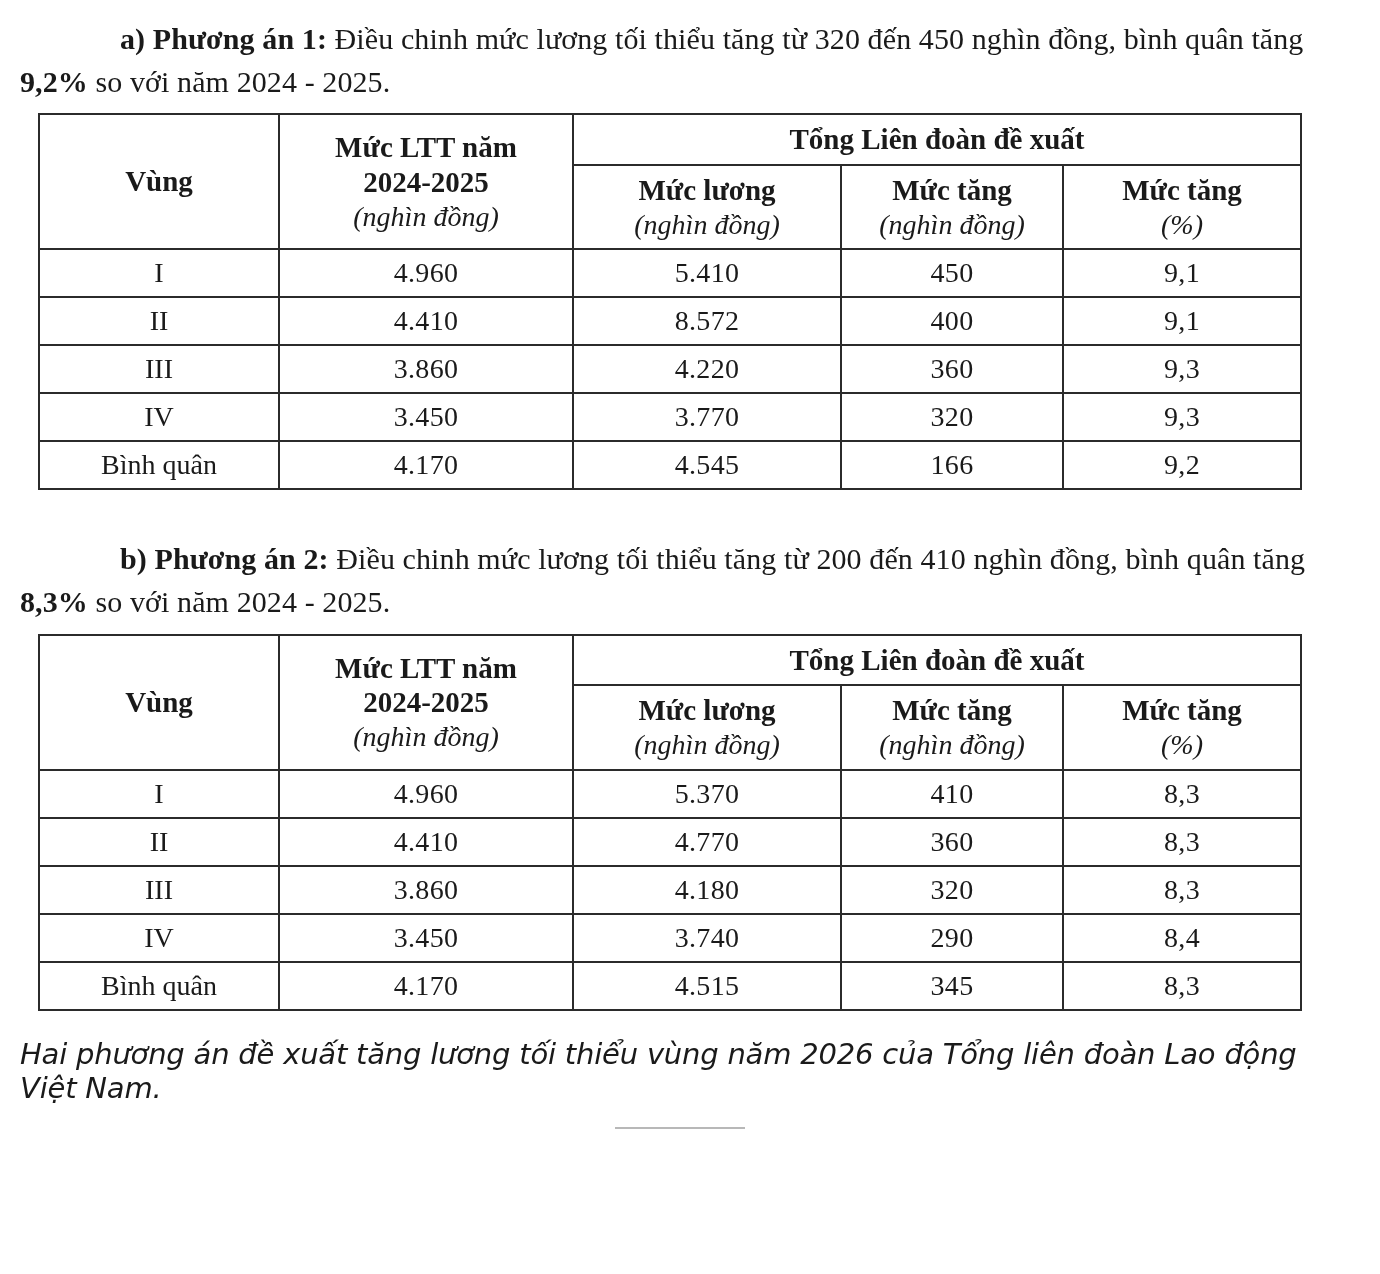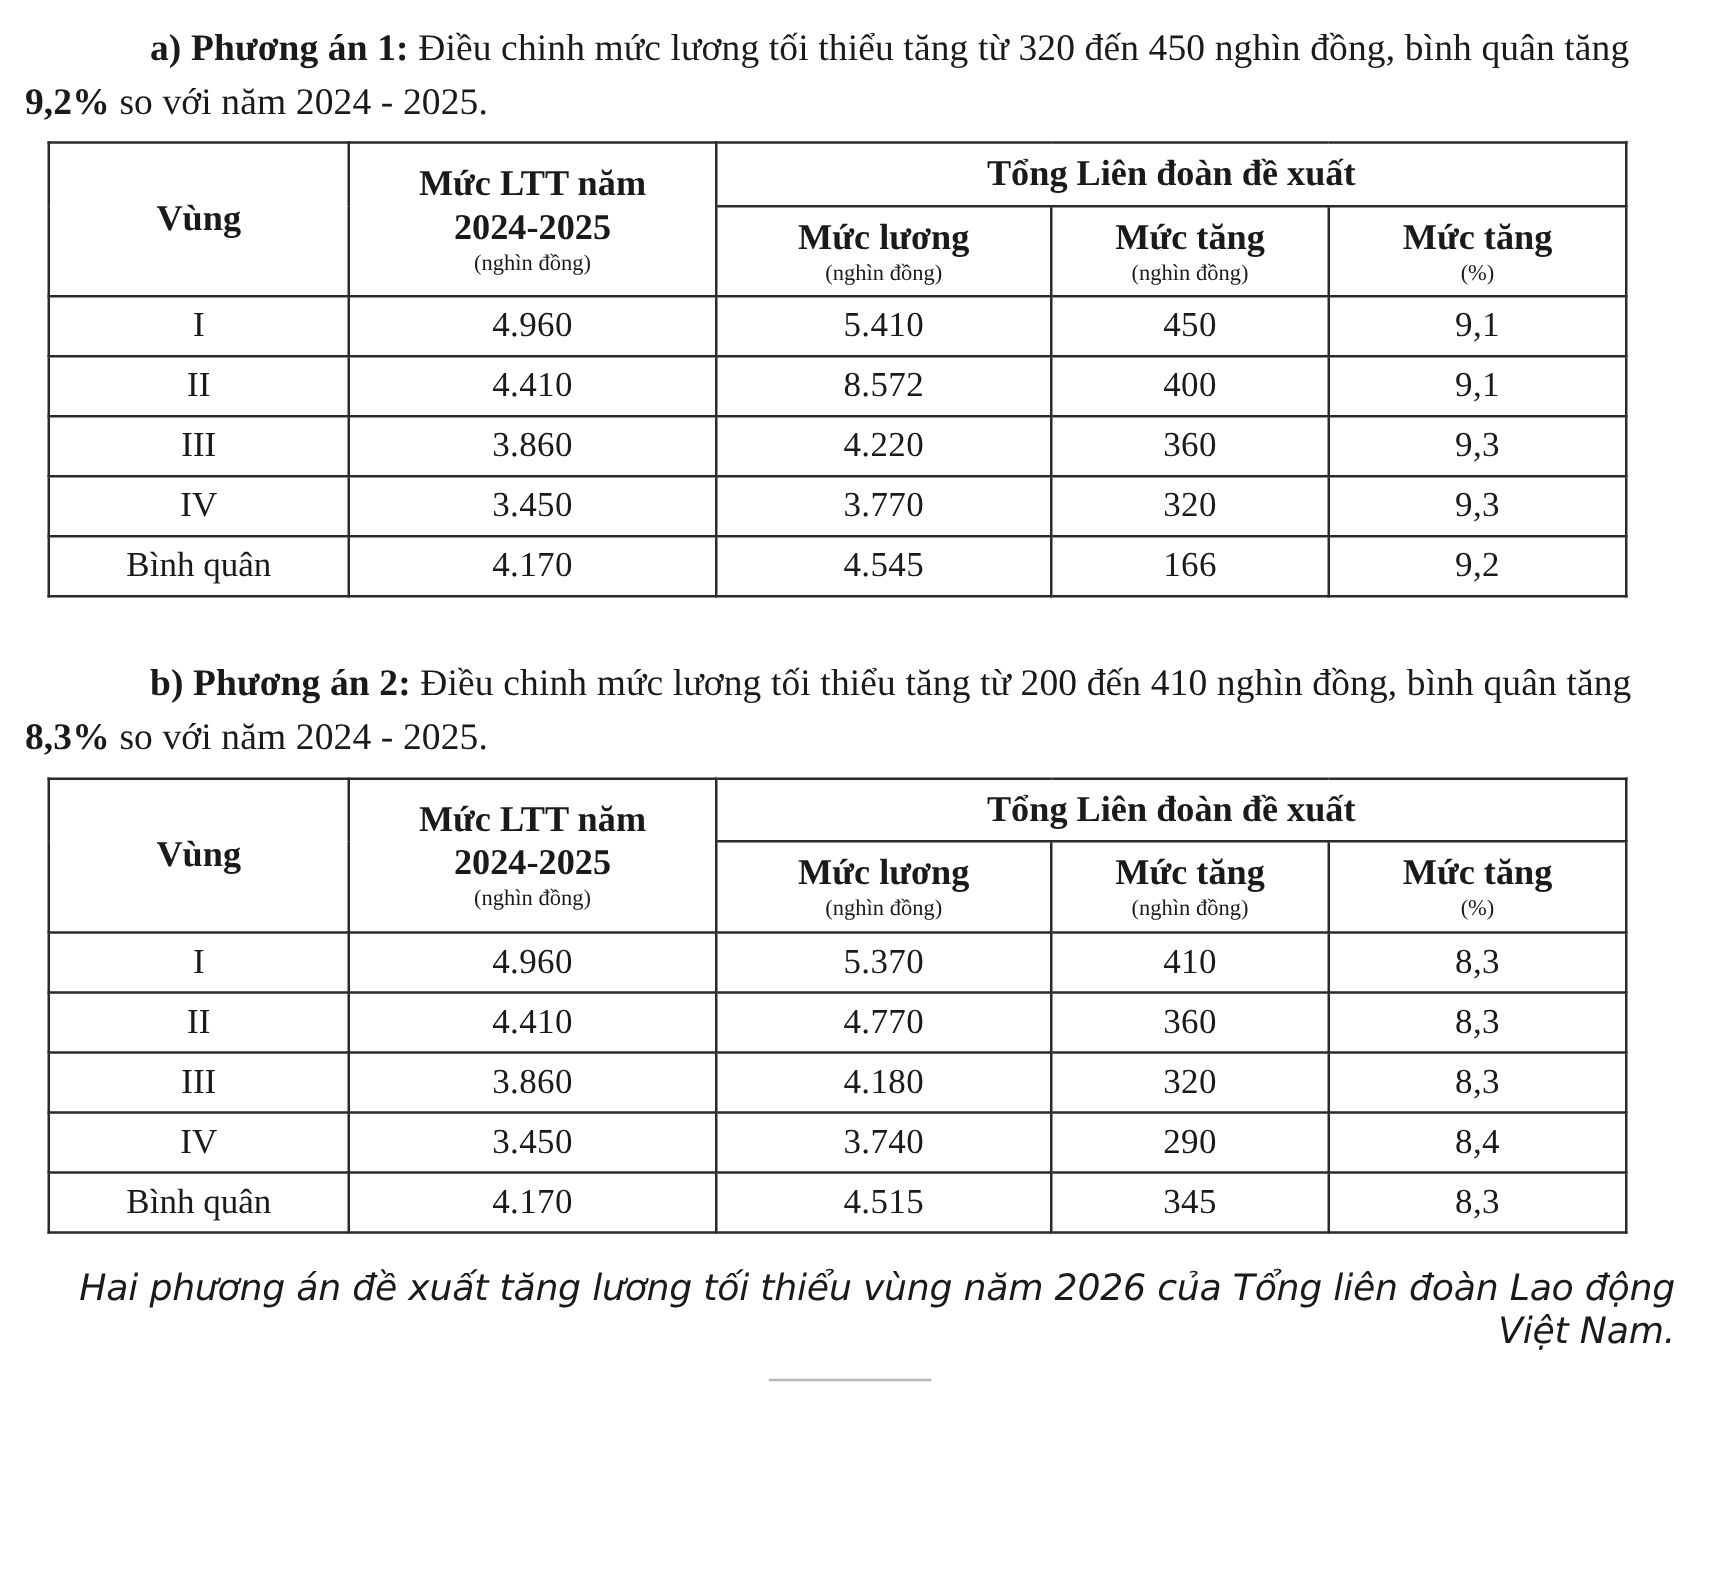--- a/index.html
+++ b/index.html
@@ -52,22 +52,23 @@
     font-size: 28px;
     padding: 7px 4px;
     font-weight: normal;
   }
   table.lt th {
     font-weight: bold;
     font-size: 29px;
     line-height: 1.2;
   }
   .hdr-sub-it {
+    font-style: italic;
     font-weight: normal;
-    font-size: 18px;
+    font-size: 28px;
     display: block;
   }
   .hdr-line {
     display: block;
   }
   td.vung {
     font-weight: bold;
     font-size: 29px;
   }
   tr.avg td {
@@ -85,21 +86,21 @@
   col.c-luong  { width: 268px; }
   col.c-tang   { width: 222px; }
   col.c-pct    { width: 238px; }
 
   .gap {
     height: 48px;
   }
 
   .caption {
     margin: 26px 0 0 0;
-    text-align: right;
+    text-align: left;
     font-size: 29px;
     font-style: italic;
     font-family: "DejaVu Sans", sans-serif;
     color: #1a1a1a;
     letter-spacing: -0.2px;
   }
   .footer-rule {
     margin: 22px auto 0 auto;
     width: 130px;
     border-top: 2px solid #b8b8b8;

